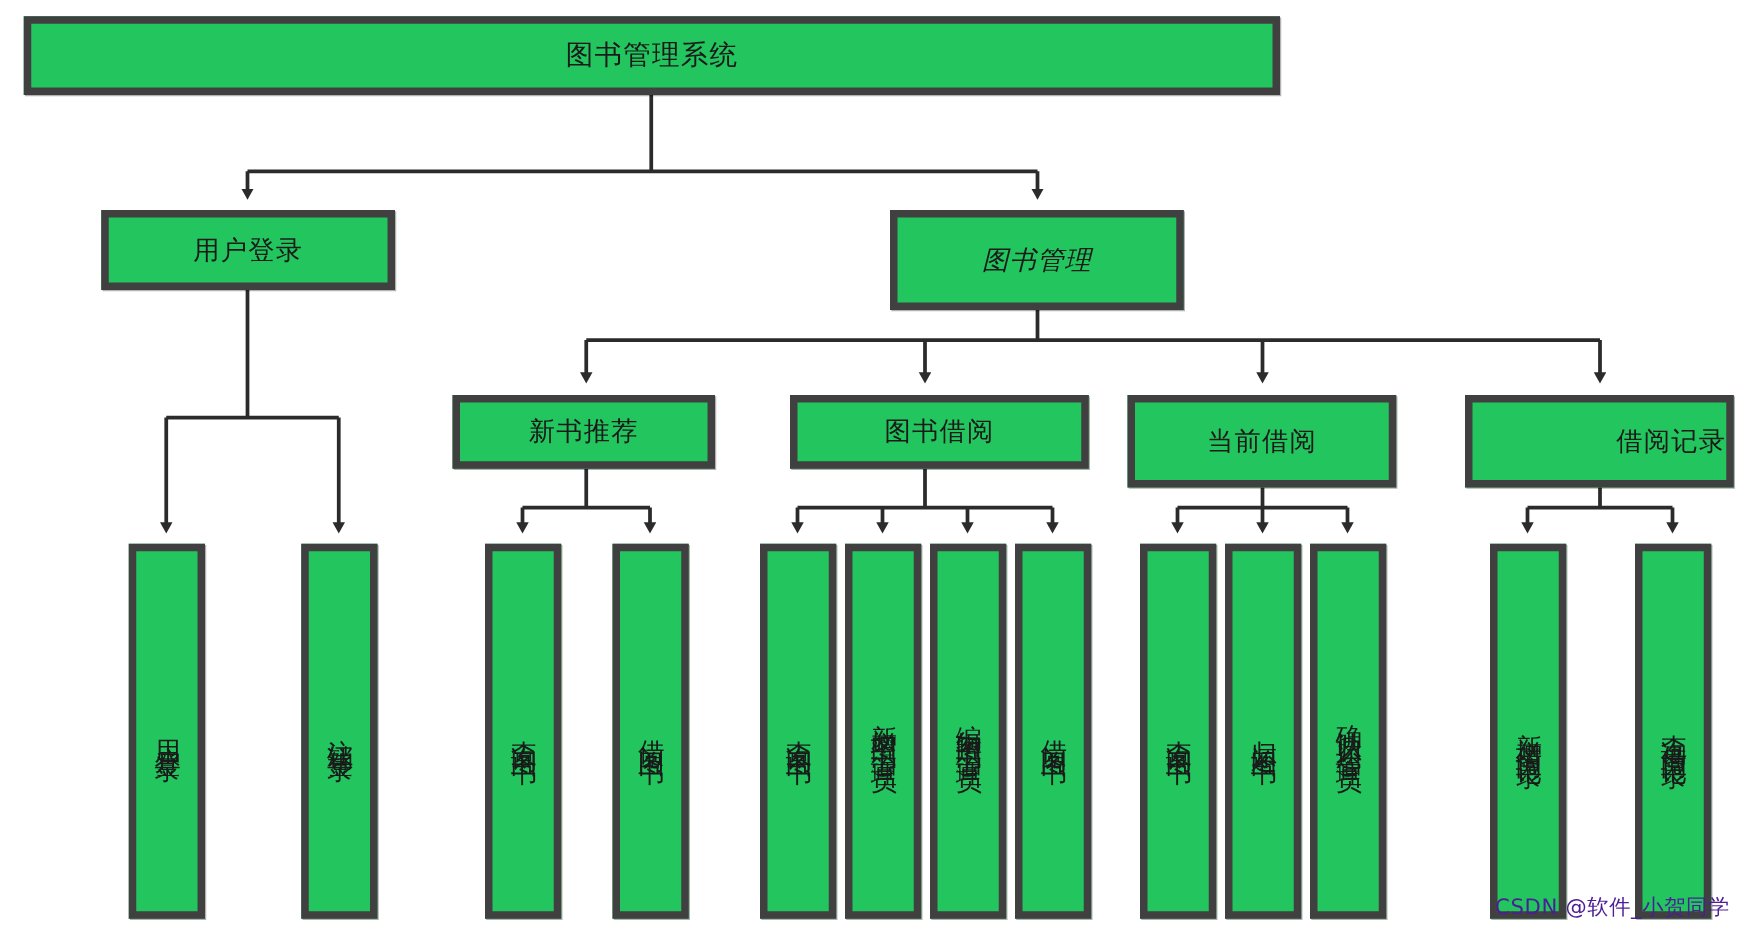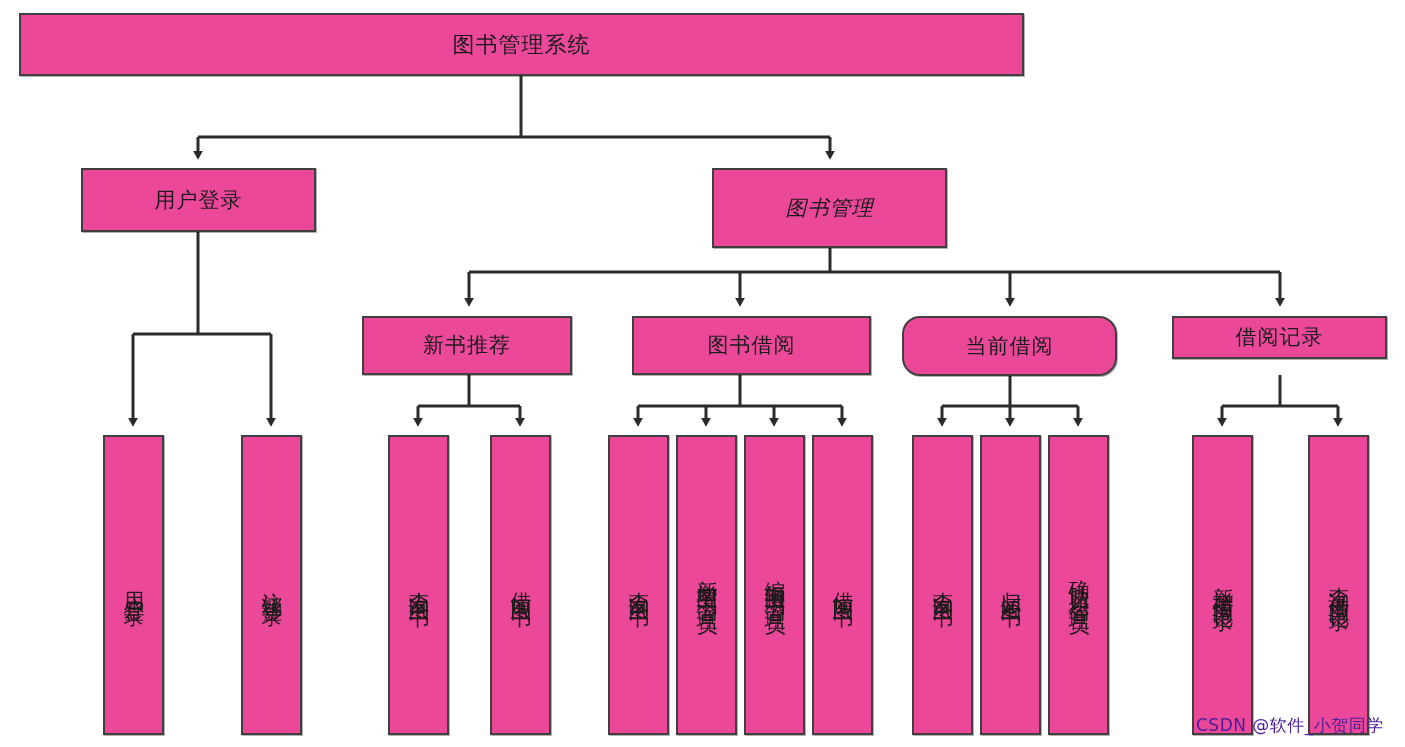--- a/index.html
+++ b/index.html
@@ -24,22 +24,22 @@
     position: absolute;
     left: 0;
     top: 0;
     width: 1405px;
     height: 747px;
     pointer-events: none;
   }
   .node {
     position: absolute;
     box-sizing: border-box;
-    border: 2px solid #404040;
-    background: #ec4899;
+    border: 6px solid #404040;
+    background: #22c55e;
     display: flex;
     align-items: center;
     justify-content: center;
     color: #1a1a1a;
     box-shadow: 1px 1px 0 rgba(0,0,0,0.30);
   }
   .node-label {
     display: block;
     text-align: center;
     line-height: 1.18;
@@ -140,24 +140,24 @@
   <div class="node horizontal" style="left:712px; top:168px; width:235px; height:80px;font-style:italic;">
     <span class="node-label">图书管理</span>
   </div>
 
   <div class="node horizontal" style="left:362px; top:316px; width:210px; height:59px;">
     <span class="node-label">新书推荐</span>
   </div>
   <div class="node horizontal" style="left:632px; top:316px; width:239px; height:59px;">
     <span class="node-label">图书借阅</span>
   </div>
-  <div class="node horizontal" style="left:902px; top:316px; width:215px; height:60px;border-radius:18px;">
+  <div class="node horizontal" style="left:902px; top:316px; width:215px; height:74px;">
     <span class="node-label">当前借阅</span>
   </div>
-  <div class="node horizontal" style="left:1172px; top:316px; width:215px; height:43px;">
+  <div class="node horizontal" style="left:1172px; top:316px; width:215px; height:74px;justify-content:flex-end;">
     <span class="node-label">借阅记录</span>
   </div>
 
   <div class="node vertical" style="left:103px; top:435px; width:61px; height:300px;">
     <span class="node-label">用户登录</span>
   </div>
   <div class="node vertical" style="left:241px; top:435px; width:61px; height:300px;">
     <span class="node-label">注销登录</span>
   </div>
 

